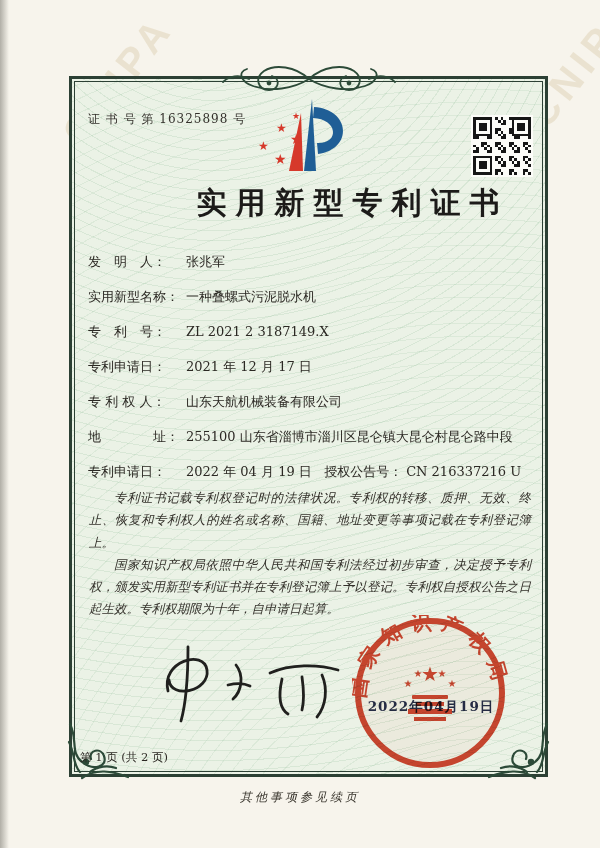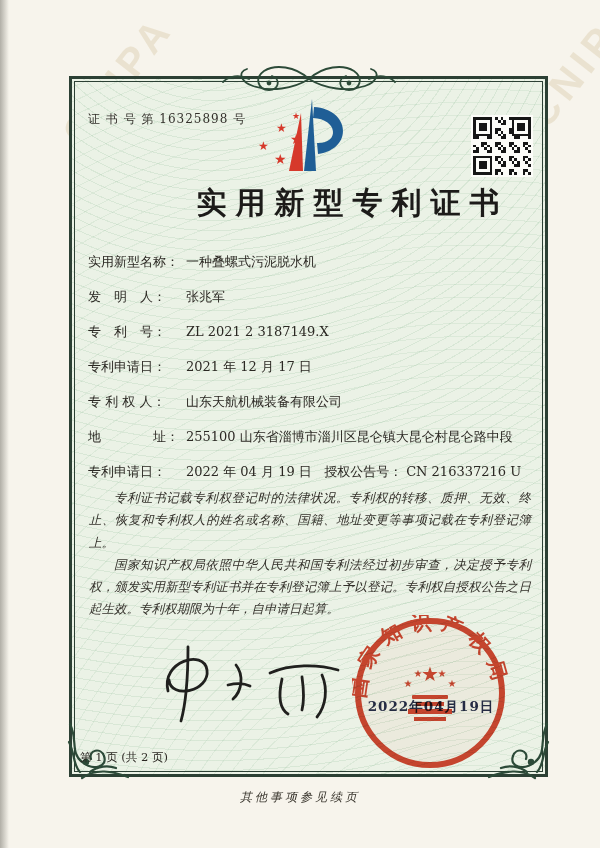--- a/index.html
+++ b/index.html
@@ -317,24 +317,24 @@
         <div style="grid-area: 21 / 14;"></div>
         <div style="grid-area: 21 / 16;"></div>
         <div style="grid-area: 21 / 19;"></div>
         <div style="grid-area: 21 / 21;"></div>
       </div>
 
     <div class="title">实用新型专利证书</div>
 
     <div class="fields">
       <div class="field">
+        <span class="label">发　明　人：</span><span class="value">张兆军</span>
+      </div>
+      <div class="field">
         <span class="label">实用新型名称：</span><span class="value">一种叠螺式污泥脱水机</span>
-      </div>
-      <div class="field">
-        <span class="label">发　明　人：</span><span class="value">张兆军</span>
       </div>
       <div class="field">
         <span class="label">专　利　号：</span><span class="value">ZL 2021 2 3187149.X</span>
       </div>
       <div class="field">
         <span class="label">专利申请日：</span><span class="value">2021 年 12 月 17 日</span>
       </div>
       <div class="field">
         <span class="label">专 利 权 人：</span><span class="value">山东天航机械装备有限公司</span>
       </div>

